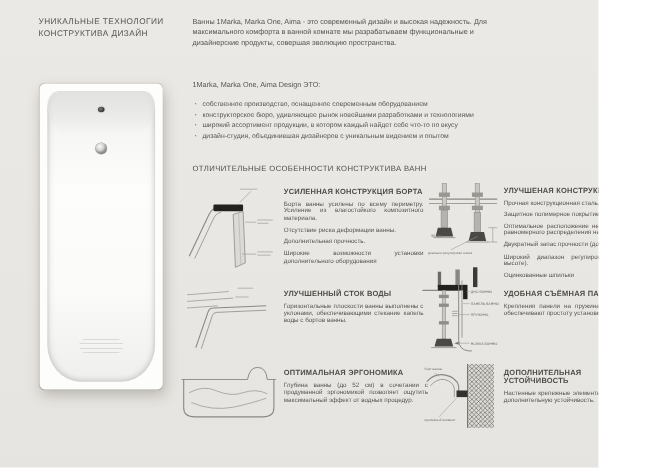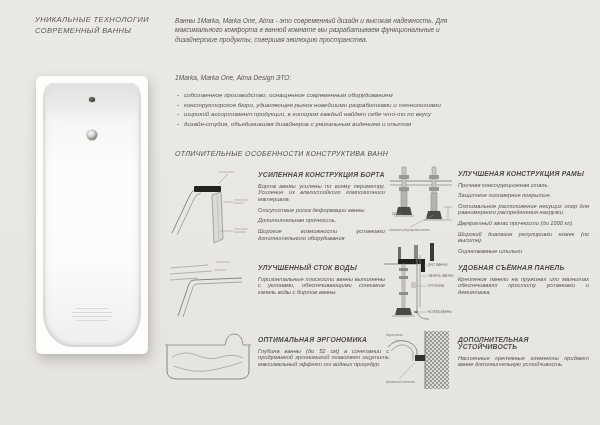--- a/index.html
+++ b/index.html
@@ -1,21 +1,21 @@
 <!DOCTYPE html>
 <html><head>
 <meta charset="utf-8">
 <style>
   * { box-sizing: border-box; }
   html,body { margin:0; padding:0; }
   .page {
-    position:relative; width:600px; height:425px;
+    position:relative; width:544px; height:425px;
     background: linear-gradient(180deg,#ebe9e5 0%, #e9e7e3 55%, #e6e4e0 100%);
     font-family:"Liberation Sans", sans-serif;
-    color:#55534d; overflow:hidden;font-style:italic;
+    color:#55534d; overflow:hidden;
   }
   
   .tagline { position:absolute; left:35px; top:15px; font-size:7.5px; line-height:10.8px; letter-spacing:.4px; color:#57554f; }
   .intro-text { position:absolute; left:175px; top:16px; width:282px; font-size:6.6px; line-height:9.3px; color:#57554f; }
   
   .tub-photo { position:absolute; left:36px; top:76px; width:112px; height:278px;
     background:#fdfdfc; border-radius:5px;
     box-shadow: 2px 5px 12px rgba(110,105,95,.38), 0 0 1px rgba(0,0,0,.2); }
   .tub-basin { position:absolute; left:7px; right:7px; top:7px; bottom:7px;
     border-radius:12px 12px 30px 30px / 16px 16px 34px 34px;
@@ -63,21 +63,21 @@
   svg { display:block; overflow:visible; }
   svg text { font-family:"Liberation Sans", sans-serif; fill:#74726d; }
 </style>
 </head>
 <body>
 
 <div class="page">
 
   <div class="tagline">
     <div>УНИКАЛЬНЫЕ ТЕХНОЛОГИИ</div>
-    <div>СОВРЕМЕННЫЙ ВАННЫ</div>
+    <div>КОНСТРУКТИВА ДИЗАЙН</div>
   </div>
   <div class="intro-text">Ванны 1Marka, Marka One, Aima - это современный дизайн и высокая надежность. Для максимального комфорта в ванной комнате мы разрабатываем функциональные и дизайнерские продукты, совершая эволюцию пространства.</div>
 
   <div class="tub-photo">
     <div class="tub-basin">
       <div class="tub-basin-slope"></div>
       <div class="overflow-hole"></div>
       <div class="drain-hole"></div>
       <div class="antislip"></div>
     </div>

